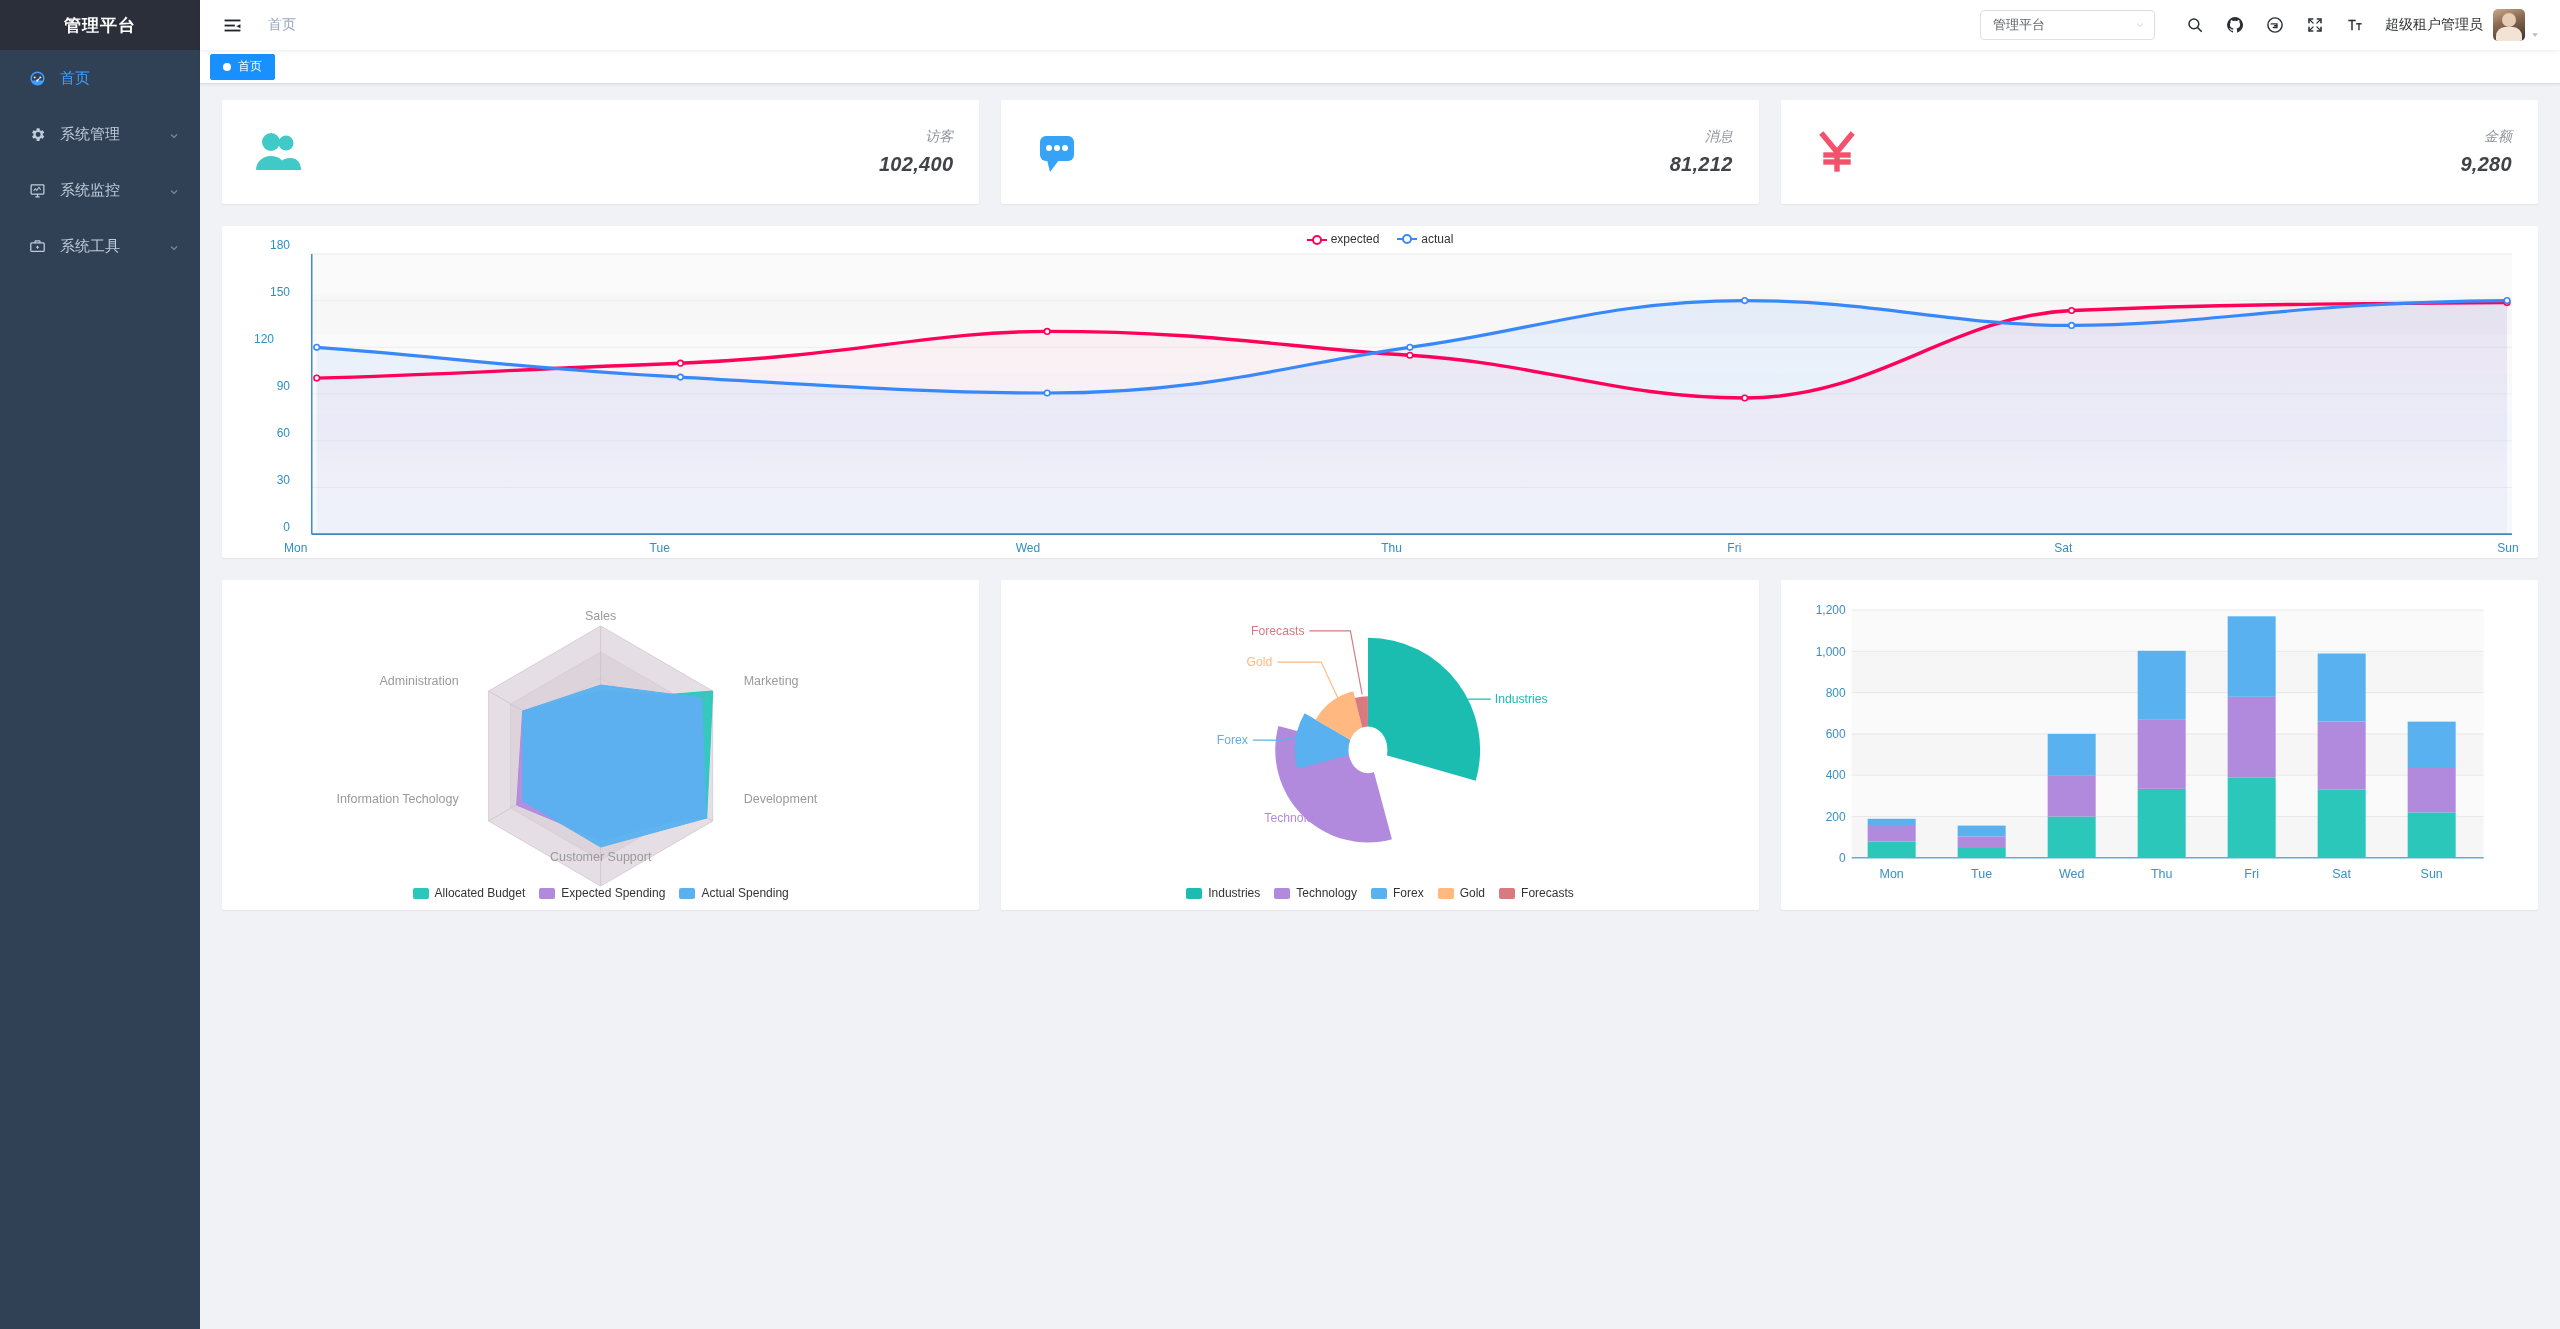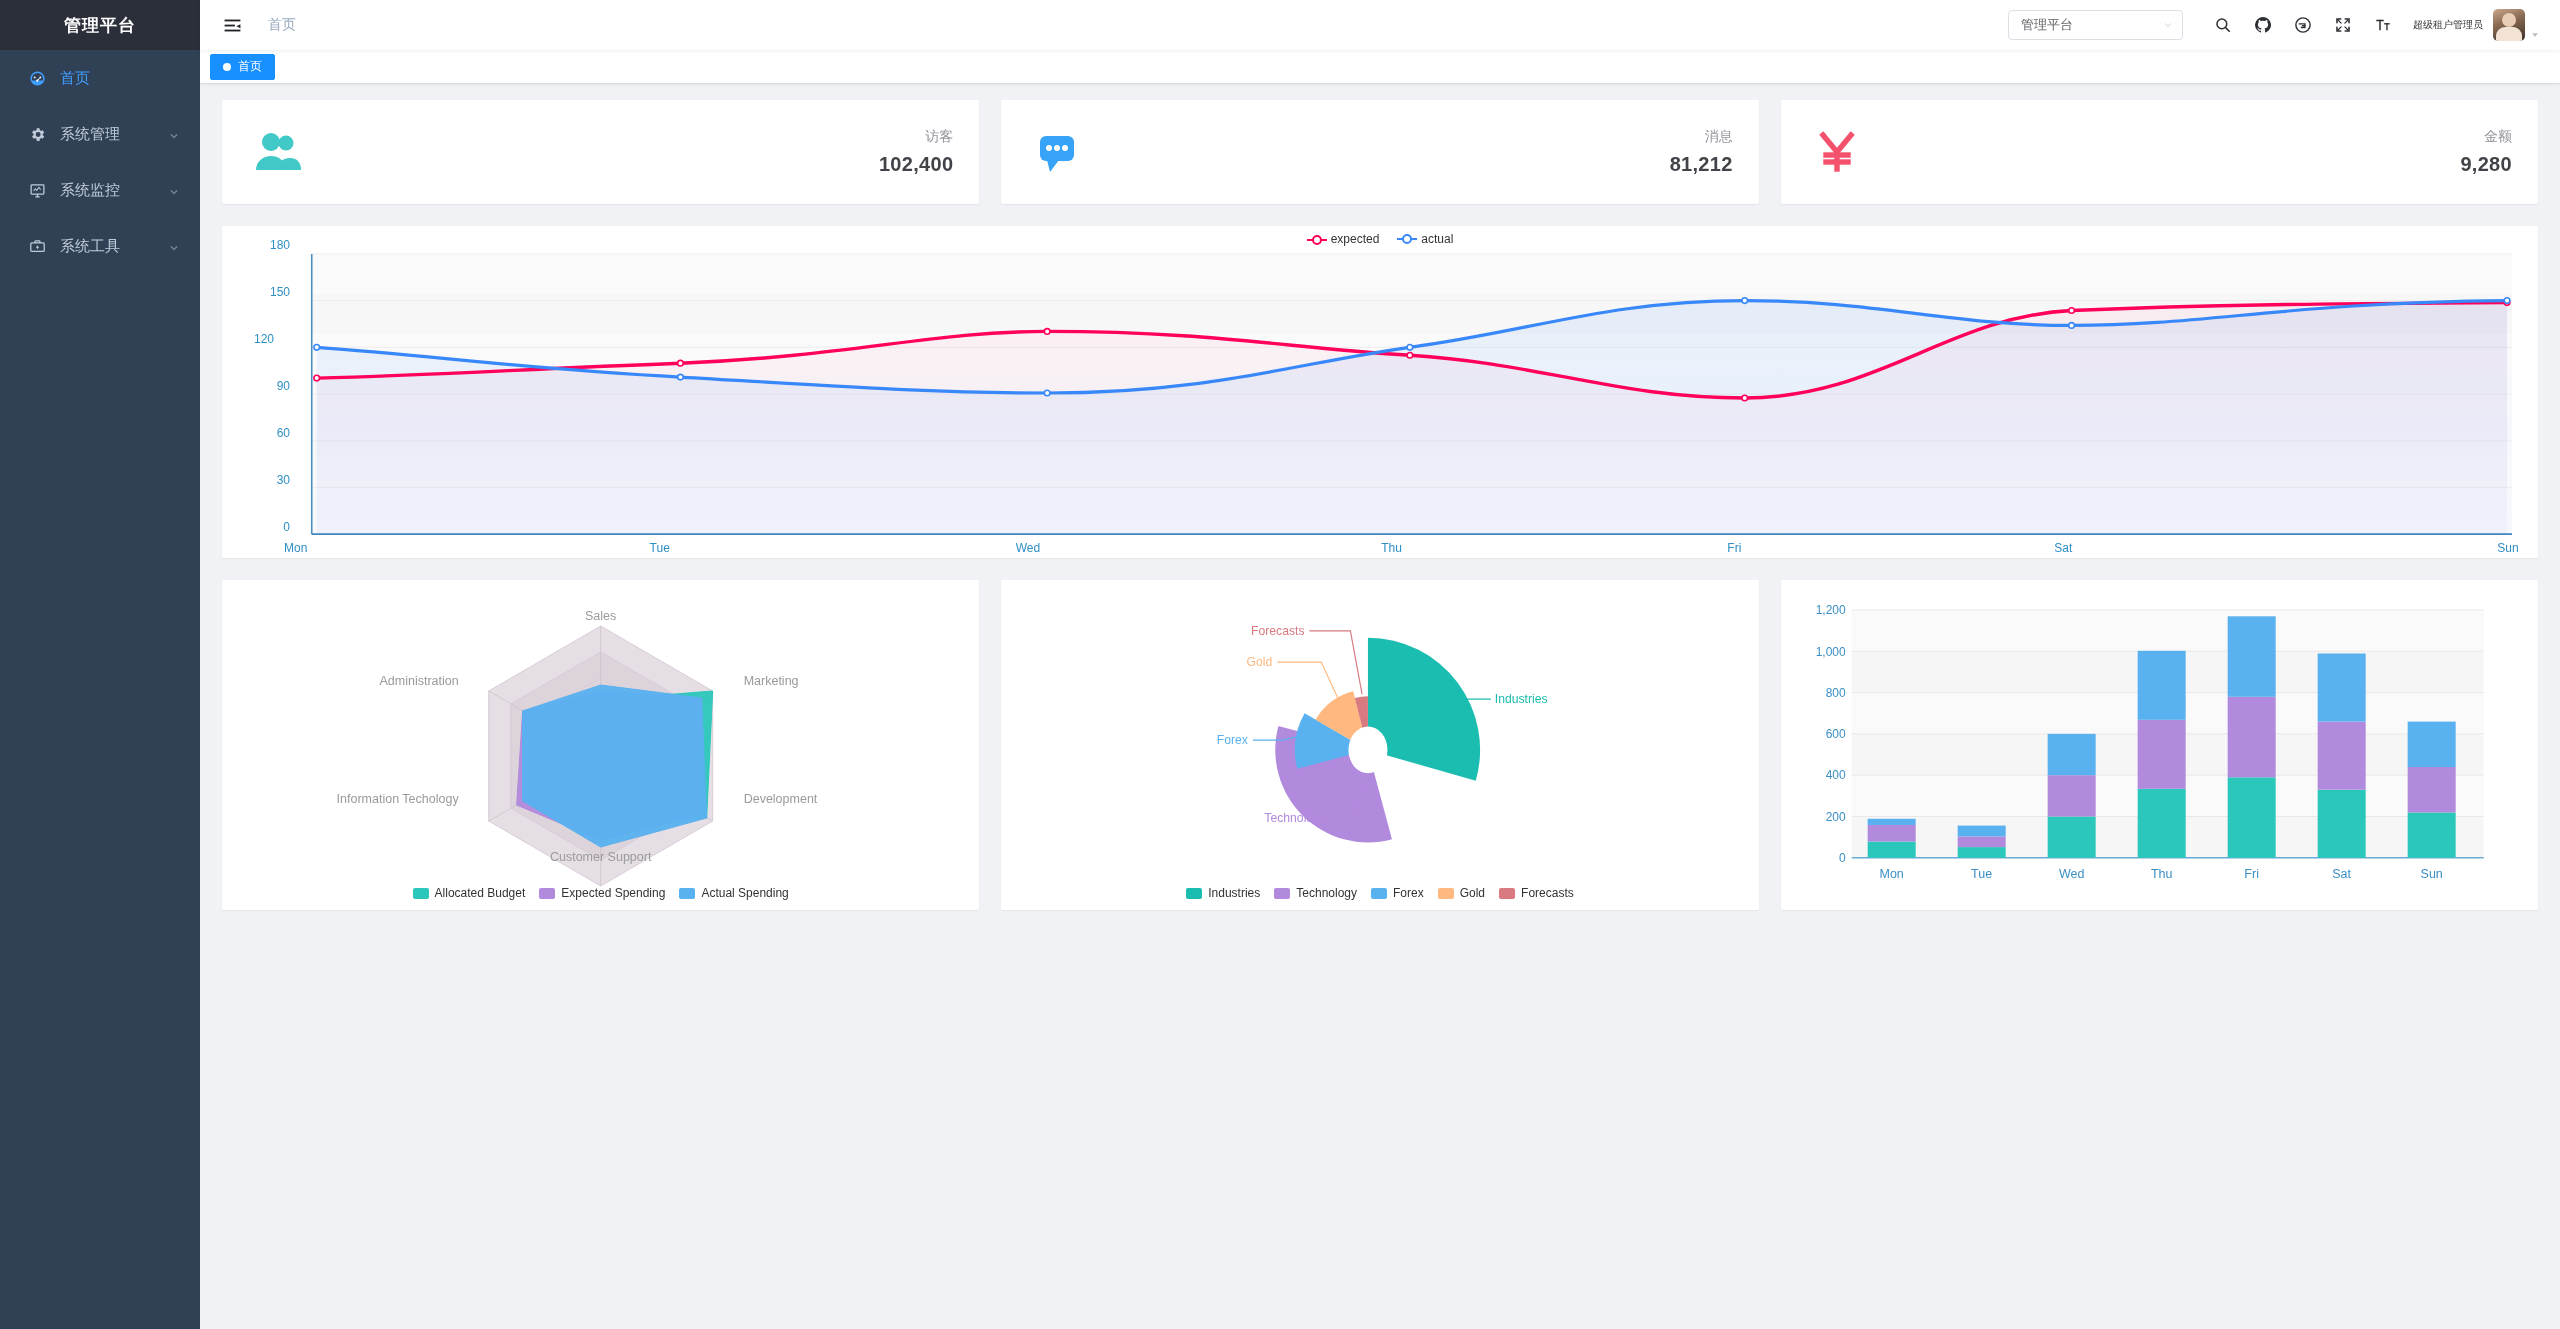--- a/index.html
+++ b/index.html
@@ -69,21 +69,21 @@
   }
   .tenant-select-label { flex: 1; color: #606266; }
   .tenant-select-caret { width: 12px; height: 12px; opacity: .5; }
   .nav-icon {
     width: 40px; height: 50px; display: flex; align-items: center; justify-content: center;
     cursor: pointer; color: #5a5e66;
   }
   .nav-user {
     display: flex; align-items: center; margin-left: 10px; cursor: pointer; height: 50px;
   }
-  .nav-user-name { font-size: 10px; color: #303133; margin-right: 10px; white-space: nowrap; }
+  .nav-user-name { font-size: 14px; color: #303133; margin-right: 10px; white-space: nowrap; }
   .avatar {
     width: 32px; height: 32px; border-radius: 5px; overflow: hidden;
     background: linear-gradient(160deg,#caa98d 0%, #8a6b52 40%, #3b2f27 100%);
     position: relative; flex: 0 0 32px;
   }
   .avatar::before {
     content:""; position:absolute; left:9px; top:4px; width:14px; height:14px;
     border-radius:50%; background:#e8cdb5;
   }
   .avatar::after {
@@ -107,21 +107,21 @@
   }
   .tag-dot {
     width: 8px; height: 8px; border-radius: 50%;
     background: #fff; margin-right: 7px; display: inline-block;
   }
 
   .content { flex: 1; padding: 16px 0 0 0; overflow: hidden; }
   .content-inner { padding: 0 22px; }
 
   
-  .stat-row { display: flex; gap: 22px; margin-bottom: 22px; }
+  .stat-row { display: flex; gap: 22px; margin-bottom: 22px; font-style: italic; }
   .stat-card {
     flex: 1; background: #fff; height: 104px; border-radius: 2px;
     box-shadow: 0 1px 2px rgba(0,0,0,.06);
     display: flex; align-items: center; padding: 0 26px 0 26px;
     position: relative;
   }
   .stat-icon { width: 60px; height: 60px; display: flex; align-items: center; justify-content: center; }
   .stat-meta { margin-left: auto; text-align: right; }
   .stat-label { font-size: 14px; color: #909399; margin-bottom: 7px; }
   .stat-value { font-size: 20px; font-weight: bold; color: #404448; letter-spacing: .3px; }

